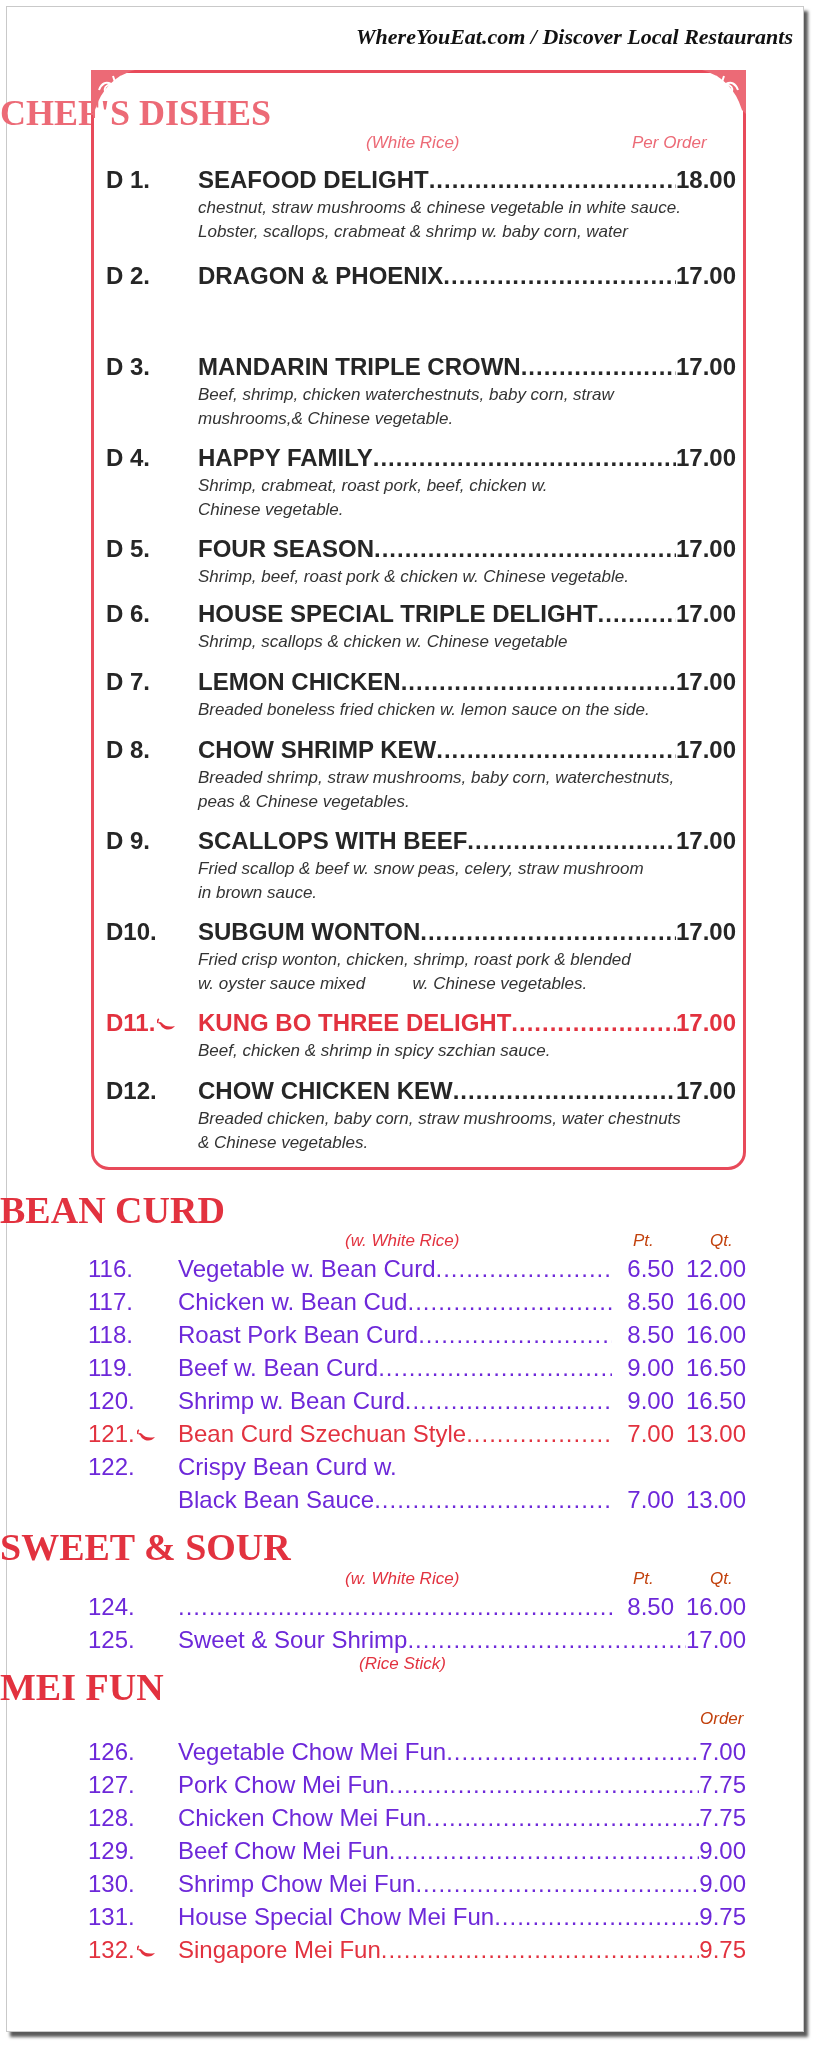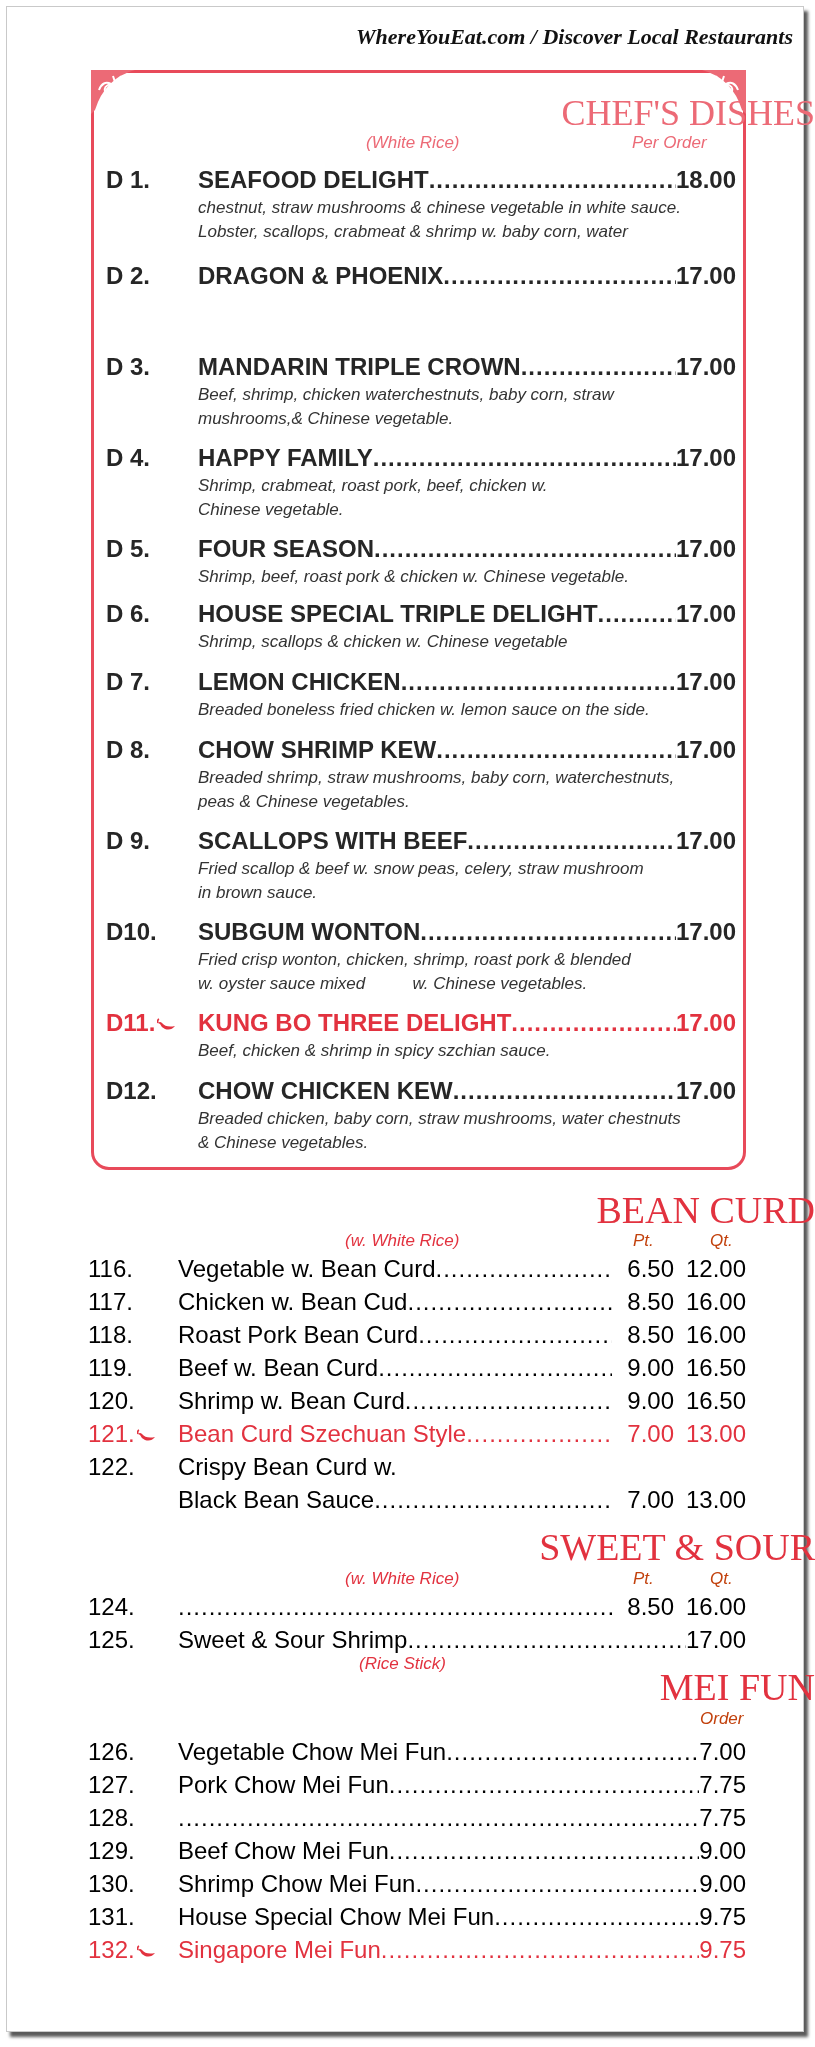--- a/index.html
+++ b/index.html
@@ -15,38 +15,38 @@
     font-size: 22px; color: #111;
   }
   .chef-box {
     position: absolute; left: 91px; top: 70px; width: 655px; height: 1100px;
     border: 3px solid #e84a5a; border-radius: 18px; box-sizing: border-box;
   }
   .corner { position: absolute; width: 44px; height: 44px; }
   .corner.tl { left: -3px; top: -3px; }
   .corner.tr { right: -3px; top: -3px; transform: scaleX(-1); }
   .section-title {
-    position: absolute; left: 0; width: 815px; text-align: right;
-    font-family: "Liberation Serif", serif; font-weight: normal; color: #e2323f;
+    position: absolute; left: 0; width: 815px; text-align: left;
+    font-family: "Liberation Serif", serif; font-weight: bold; color: #e2323f;
   }
   .chef-title { top: 92px; font-size: 36px; color: #ec6a76; }
   .sub {
     position: absolute; font-style: italic; color: #e2323f; font-size: 17px; text-align: right;
   }
   .d-item { position: absolute; left: 106px; width: 630px; }
   .d-head { display: flex; align-items: baseline; font-weight: bold; font-size: 24px; color: #262626; white-space: nowrap; }
   .d-num { width: 92px; flex: none; }
   .d-name { flex: none; }
   .dots { flex: 1 1 auto; overflow: hidden; letter-spacing: 1px; }
   .dots::after { content: "....................................................................................................................................................................."; }
   .d-price { flex: none; }
   .d-desc { margin-left: 92px; font-style: italic; font-size: 17px; color: #333; line-height: 24px; margin-top: 2px; }
   .red { color: #e2323f !important; }
   .chili { display: inline-block; width: 20px; height: 14px; margin: 0 4px 0 2px; vertical-align: middle; }
-  .row { position: absolute; left: 88px; width: 658px; display: flex; align-items: baseline; font-size: 24px; color: #000000; white-space: nowrap; }
+  .row { position: absolute; left: 88px; width: 658px; display: flex; align-items: baseline; font-size: 24px; color: #6d28d9; white-space: nowrap; }
   .r-num { width: 90px; flex: none; }
   .r-name { flex: none; }
   .r-pt { flex: none; width: 62px; text-align: right; }
   .r-qt { flex: none; width: 72px; text-align: right; }
   .r-order { flex: none; }
   .col-h { position: absolute; font-style: italic; color: #c2410c; font-size: 17px; }
 </style>
 </head>
 <body>
 
@@ -310,20 +310,21 @@
     <span class="r-order">7.00</span>
   </div>
 <div class="row" style="top:1771px;">
     <span class="r-num">127.</span>
     <span class="r-name">Pork Chow Mei Fun</span>
     <span class="dots"></span>
     <span class="r-order">7.75</span>
   </div>
 <div class="row" style="top:1804px;">
     <span class="r-num">128.</span>
+    <span class="r-name">Chicken Chow Mei Fun</span>
     <span class="dots"></span>
     <span class="r-order">7.75</span>
   </div>
 <div class="row" style="top:1837px;">
     <span class="r-num">129.</span>
     <span class="r-name">Beef Chow Mei Fun</span>
     <span class="dots"></span>
     <span class="r-order">9.00</span>
   </div>
 <div class="row" style="top:1870px;">

